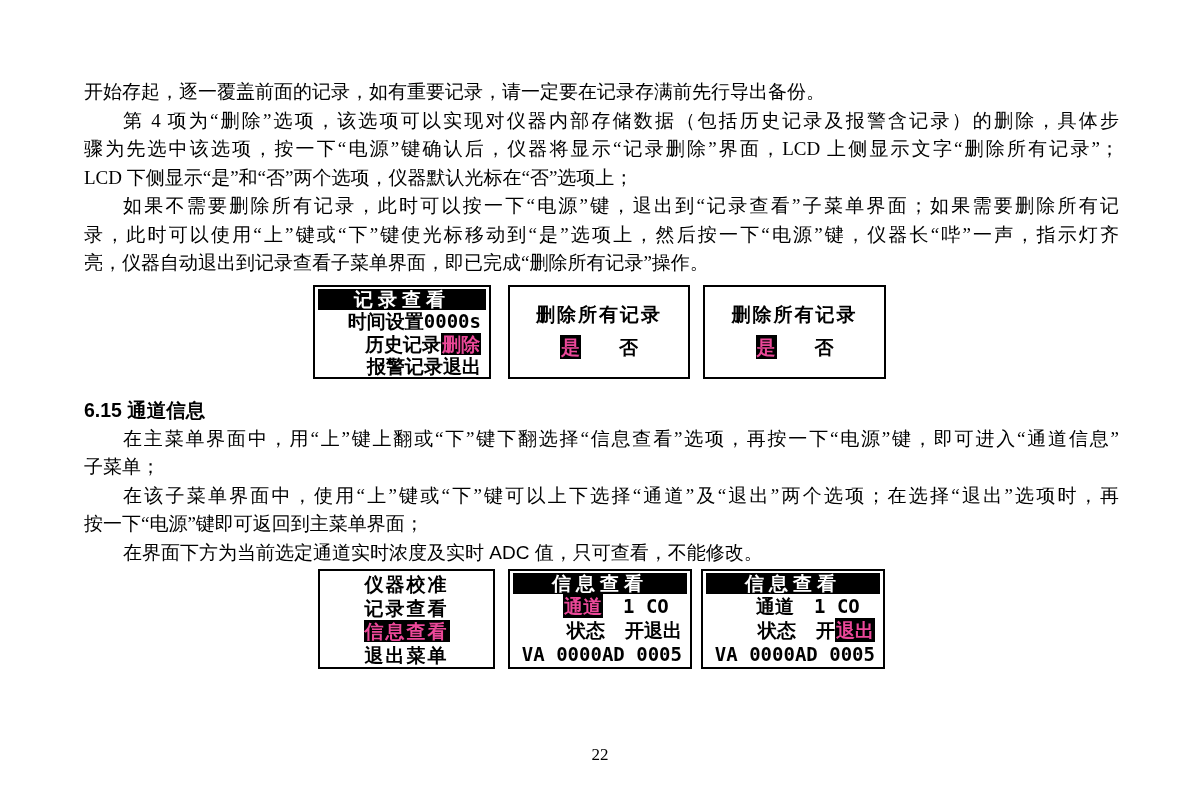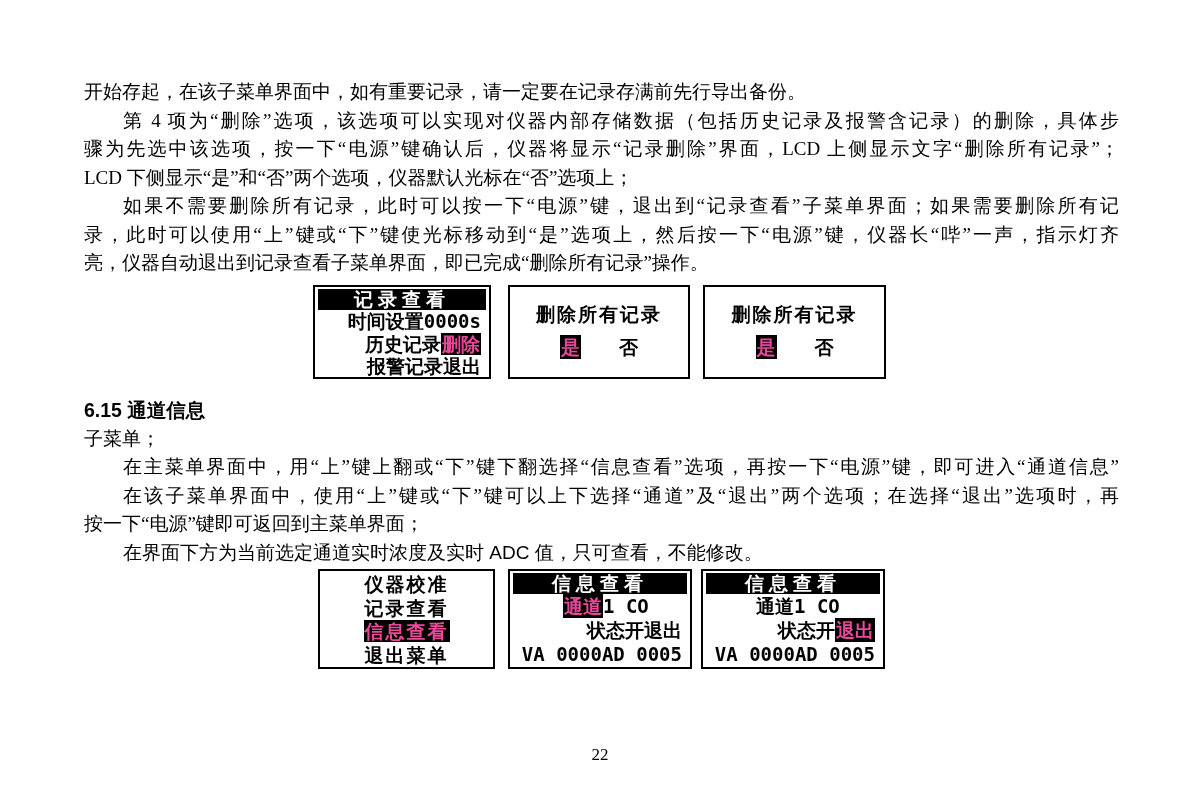--- a/index.html
+++ b/index.html
@@ -39,42 +39,42 @@
   }
   .lcd-titlebar {
     margin:2px 3px 0 3px; background:#000000; color:#ffffff;
     text-align:center; height:21px; line-height:21px; letter-spacing:5px;
   }
   .lcd-flexrow {
     display:flex; justify-content:flex-end; align-items:center;
     padding:0 8px; line-height:22.5px; height:22.5px;
   }
   .lcd-flexrow.start { justify-content:flex-start; }
-  .pair { display:inline-flex; gap:0;padding-left:45px; }
+  .pair { display:inline-flex; gap:20px;padding-left:45px; }
   .inv { background:#000000; color:#ec4899; padding:0 1px; }
   .lcd-msg { text-align:center; margin-top:15px; line-height:24px; letter-spacing:2px; }
   .lcd-options { display:flex; justify-content:center; gap:38px; margin-top:9px; line-height:24px; }
   .lcd-menuline { text-align:center; line-height:23.5px; height:23.5px; letter-spacing:2px; }
   .menu { padding-top:2px; }
   .g2rows .lcd-flexrow { line-height:24px; height:24px; }
 
   .g1s1 { left:313px; top:285px; width:178px; height:94px; }
   .g1s2 { left:508px; top:285px; width:182px; height:94px; }
   .g1s3 { left:703px; top:285px; width:183px; height:94px; }
   .g2s1 { left:318px; top:569px; width:177px; height:100px; }
   .g2s2 { left:508px; top:569px; width:184px; height:100px; }
   .g2s3 { left:701px; top:569px; width:184px; height:100px; }
 </style>
 </head>
 <body>
 
 <div class="page">
 
   <div class="textcol" style="top:78px">
-    <div class="line">开始存起，在该子菜单界面中，如有重要记录，请一定要在记录存满前先行导出备份。</div>
+    <div class="line">开始存起，逐一覆盖前面的记录，如有重要记录，请一定要在记录存满前先行导出备份。</div>
     <div class="line just indent">第 4 项为“删除”选项，该选项可以实现对仪器内部存储数据（包括历史记录及报警含记录）的删除，具体步</div>
     <div class="line just">骤为先选中该选项，按一下“电源”键确认后，仪器将显示“记录删除”界面，LCD 上侧显示文字“删除所有记录”；</div>
     <div class="line">LCD 下侧显示“是”和“否”两个选项，仪器默认光标在“否”选项上；</div>
     <div class="line just indent">如果不需要删除所有记录，此时可以按一下“电源”键，退出到“记录查看”子菜单界面；如果需要删除所有记</div>
     <div class="line just">录，此时可以使用“上”键或“下”键使光标移动到“是”选项上，然后按一下“电源”键，仪器长“哔”一声，指示灯齐</div>
     <div class="line">亮，仪器自动退出到记录查看子菜单界面，即已完成“删除所有记录”操作。</div>
   </div>
 
   <div class="lcd g1s1">
     <div class="lcd-titlebar">记录查看</div>
@@ -103,22 +103,22 @@
   <div class="lcd g1s3">
     <div class="lcd-msg">删除所有记录</div>
     <div class="lcd-options">
       <span class="inv">是</span>
       <span>否</span>
     </div>
   </div>
 
   <div class="textcol" style="top:396px">
     <div class="heading">6.15 通道信息</div>
+    <div class="line just indent">在主菜单界面中，用“上”键上翻或“下”键下翻选择“信息查看”选项，再按一下“电源”键，即可进入“通道信息”</div>
     <div class="line">子菜单；</div>
-    <div class="line just indent">在主菜单界面中，用“上”键上翻或“下”键下翻选择“信息查看”选项，再按一下“电源”键，即可进入“通道信息”</div>
     <div class="line just indent">在该子菜单界面中，使用“上”键或“下”键可以上下选择“通道”及“退出”两个选项；在选择“退出”选项时，再</div>
     <div class="line">按一下“电源”键即可返回到主菜单界面；</div>
     <div class="line indent boldline">在界面下方为当前选定通道实时浓度及实时 ADC 值，只可查看，不能修改。</div>
   </div>
 
   <div class="lcd g2s1 menu">
     <div class="lcd-menuline">仪器校准</div>
     <div class="lcd-menuline">记录查看</div>
     <div class="lcd-menuline">
       <span class="inv">信息查看</span>

